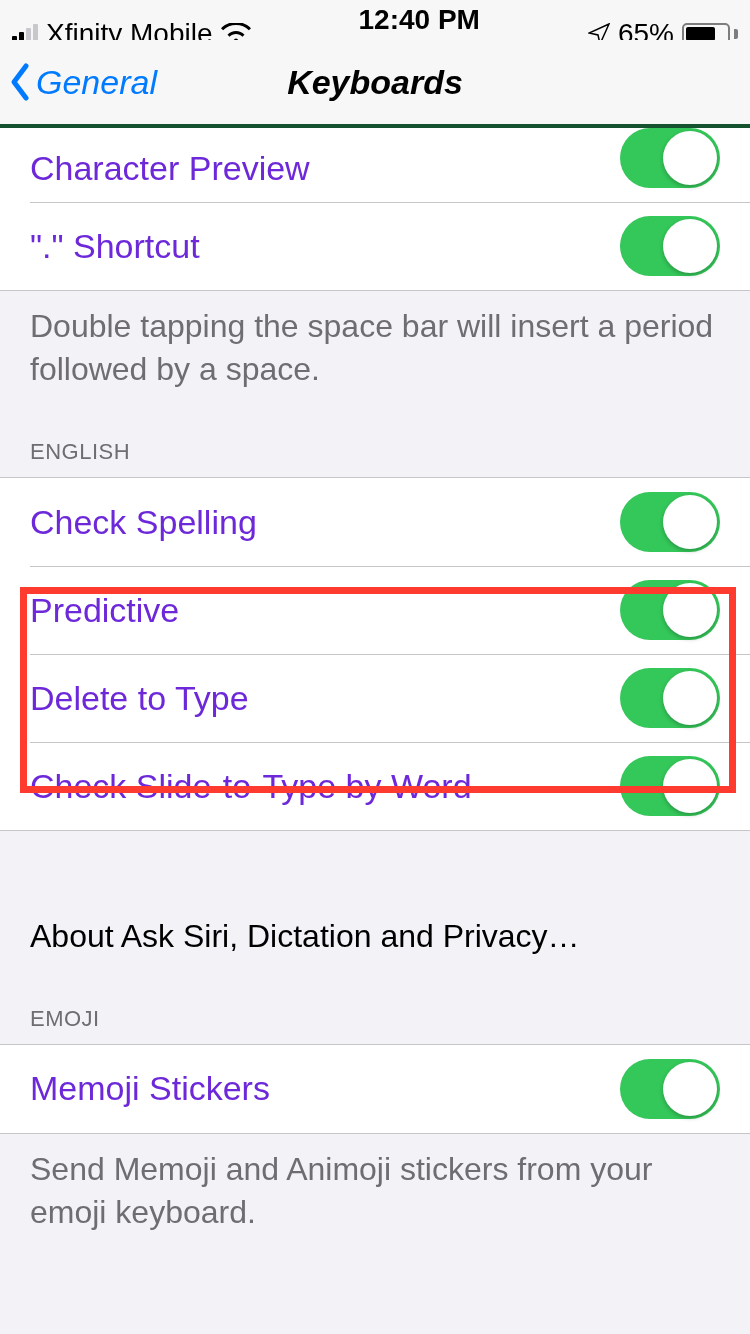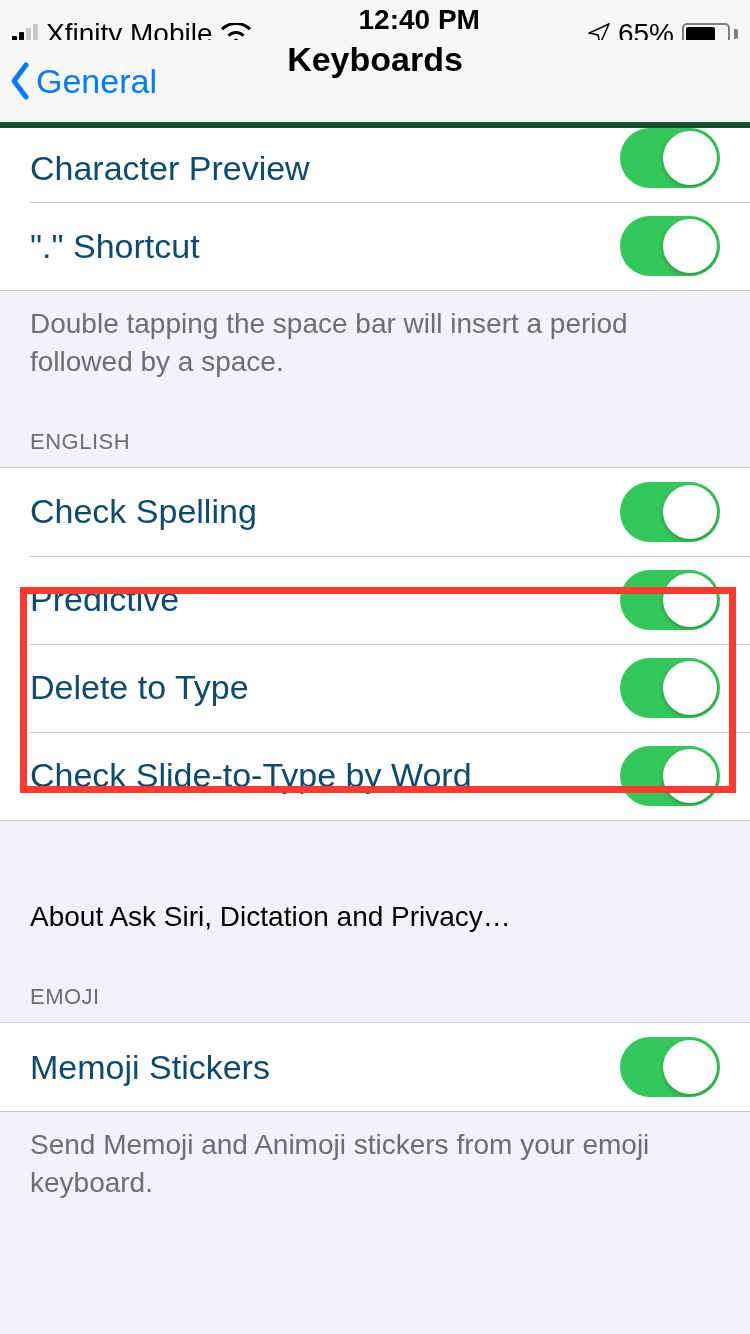--- a/index.html
+++ b/index.html
@@ -43,63 +43,63 @@
   .battery-fill {
     position:absolute; left:2px; top:2px; bottom:2px; width:65%; background:#000; border-radius:2px;
   }
   .battery-cap { width:4px; height:10px; background:#7d7d7d; border-radius:0 2px 2px 0; }
   .loc-icon svg{display:block;}
 
   
   .nav-bar {
     height: 88px;
     background: #f7f7f7;
-    border-bottom: 6px solid #14532d;
+    border-bottom: 4px solid #14532d;
     position: relative;
-    display:flex; align-items:flex-start; justify-content:center;
+    display:flex; align-items:center; justify-content:center;font-style:italic;
   }
   .nav-back {
     position:absolute; left:8px; top:0; bottom:0;
     display:flex; align-items:center; gap:4px;
     color:#007aff; font-size:34px;
   }
   .nav-back svg{display:block;}
   .nav-title { font-size:34px; font-weight:600; }
 
   
   .content {
     overflow-y: hidden;
   }
   .group {}
   .group-header {
     padding: 30px 30px 12px 30px;
     color:#6d6d72; font-size:22px; letter-spacing:0.5px;
   }
   .group-footer {
     padding: 14px 30px 18px 30px;
-    color:#6d6d72; font-size:28px; line-height:1.35;
+    color:#6d6d72; font-size:32px; line-height:1.35;
   }
   .group-footer .link { color:#000000; display:inline-block; margin-top:26px; }
   .rows {
     background:#fff;
     border-top:1px solid #c6c6c8;
     border-bottom:1px solid #c6c6c8;
   }
   .row {
     display:flex; align-items:center; justify-content:space-between;
     padding: 0 30px;
     min-height:88px;
     position:relative;
   }
   .row + .row::before {
     content:"";
     position:absolute; left:30px; right:0; top:0; height:1px;
     background:#c6c6c8;
   }
-  .row-label { font-size:34px; color:#0c4a6e; }
+  .row-label { font-size:34px; color:#6d28d9; }
 
   
   .first-rows {
     border-top: none;
   }
   .first-rows .row:first-child {
     min-height: 60px;
     align-items: flex-end;
     padding-bottom: 14px;
   }

